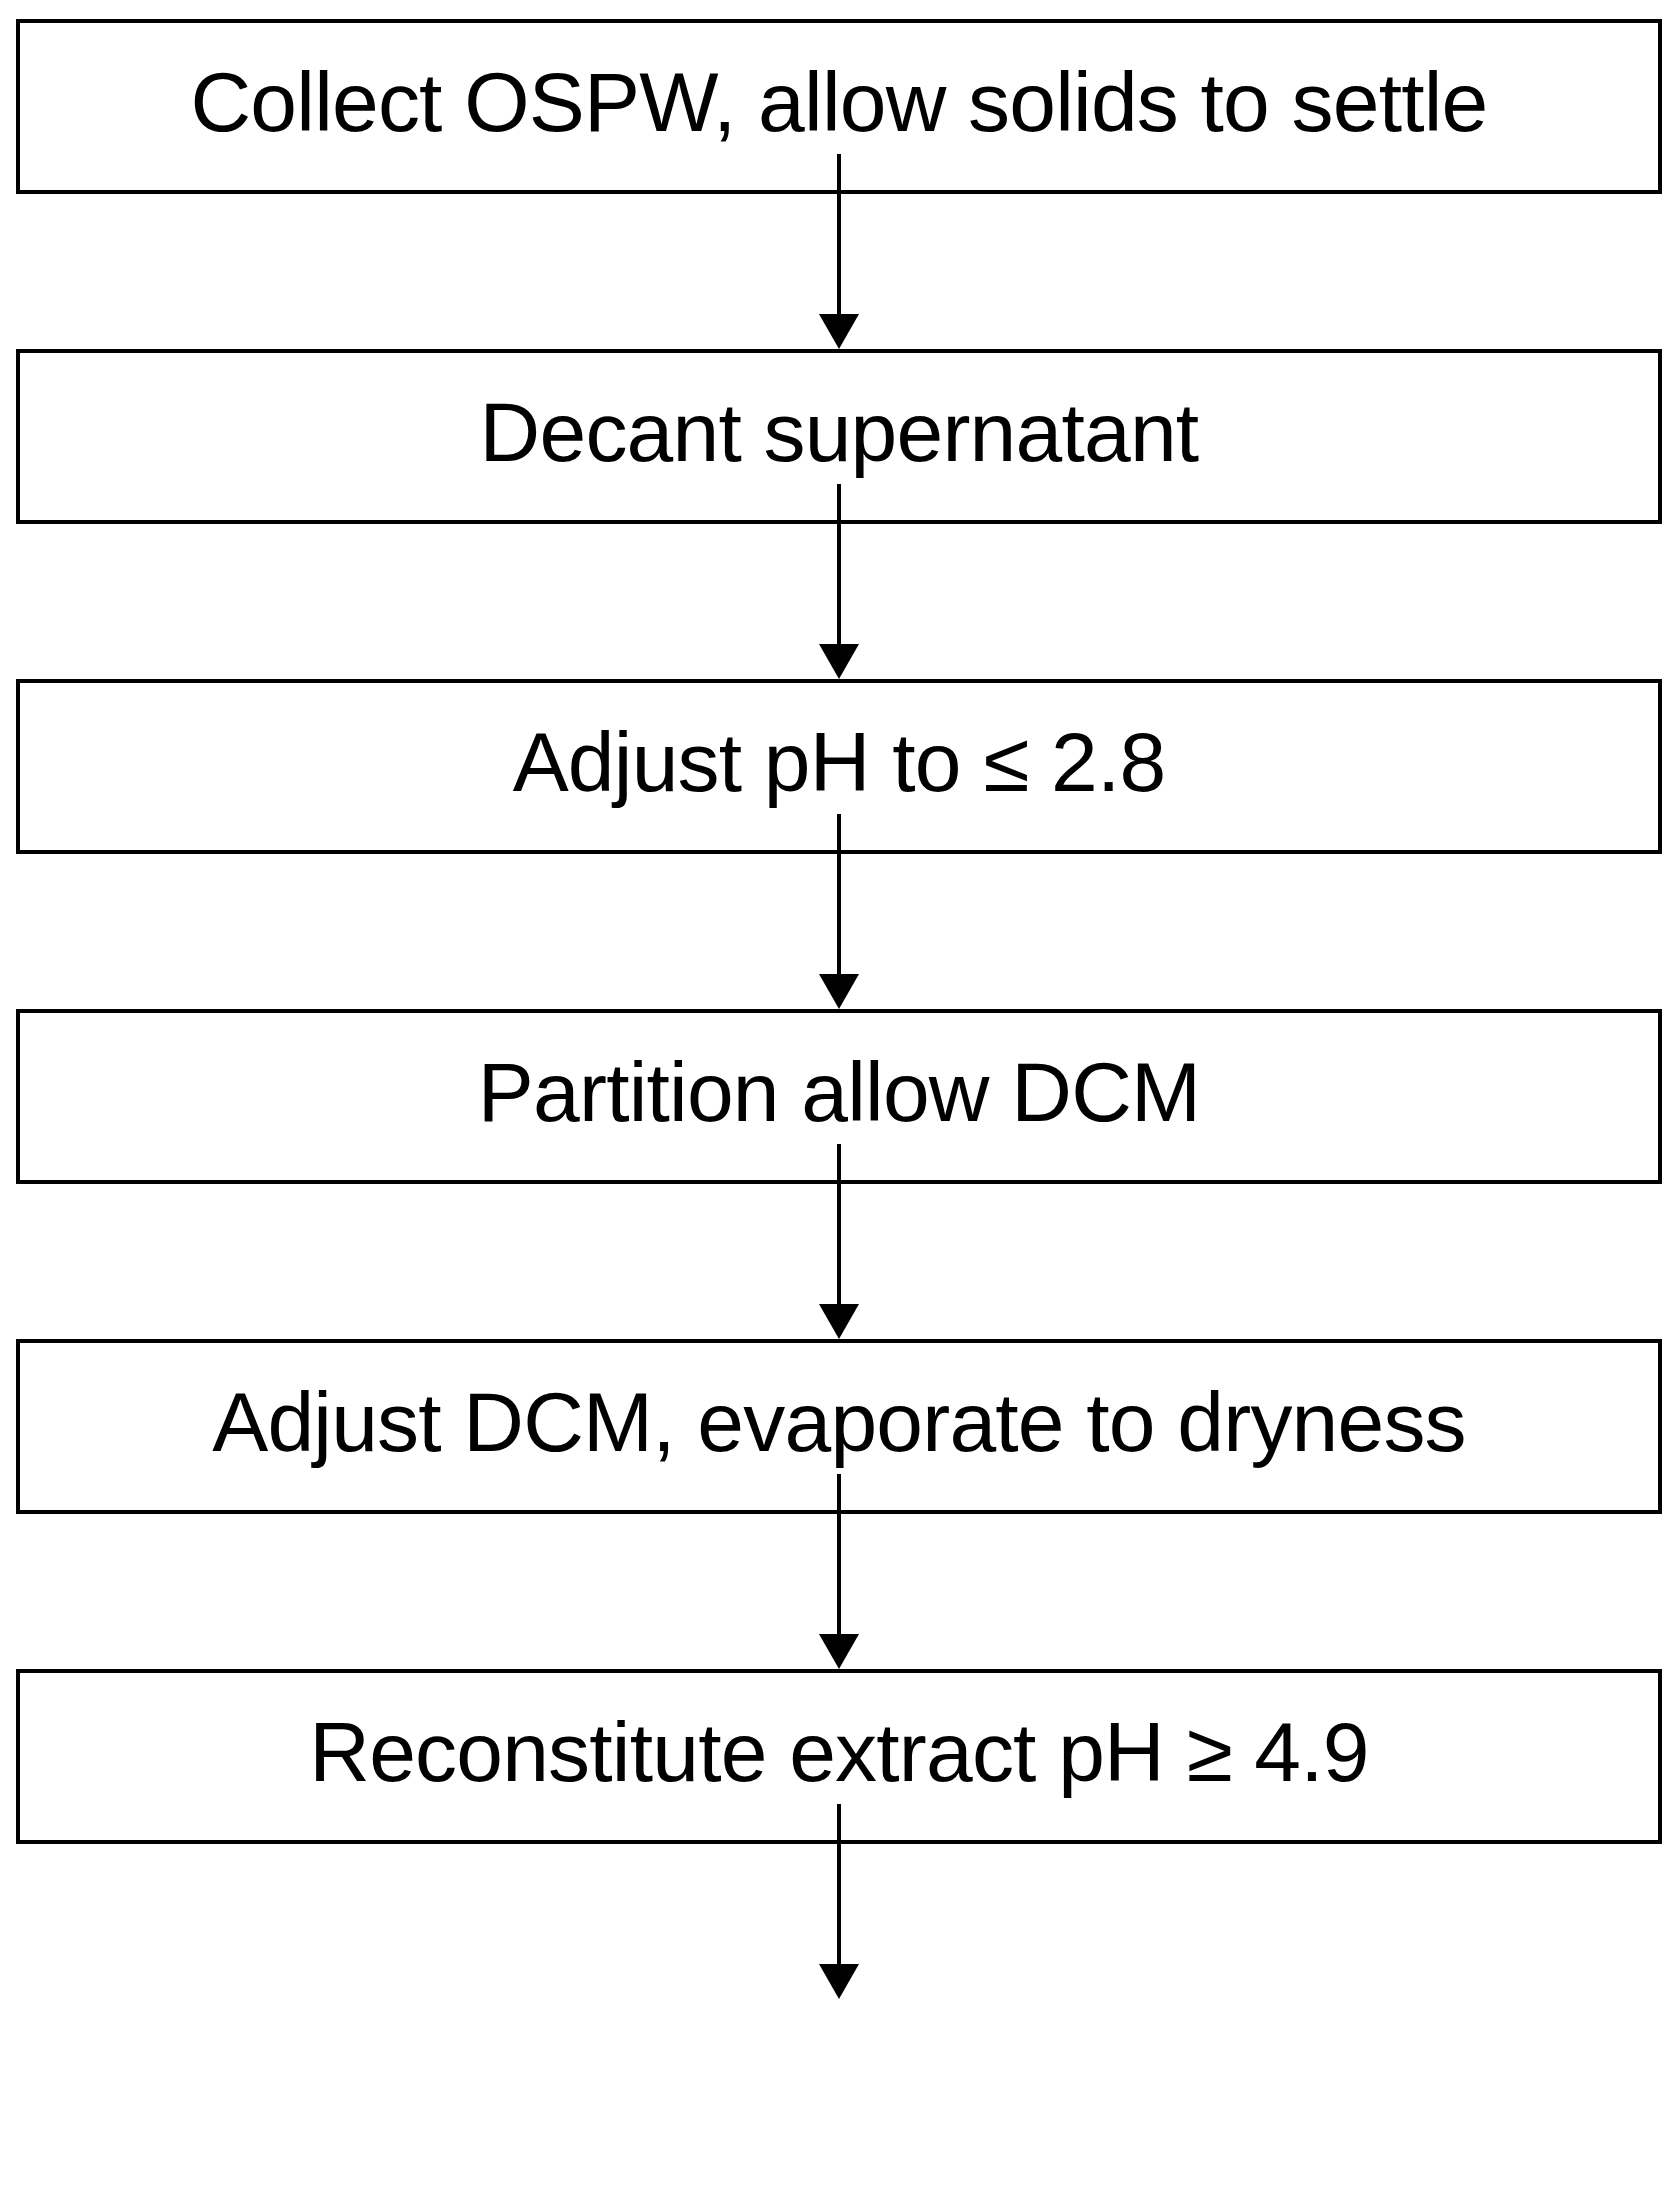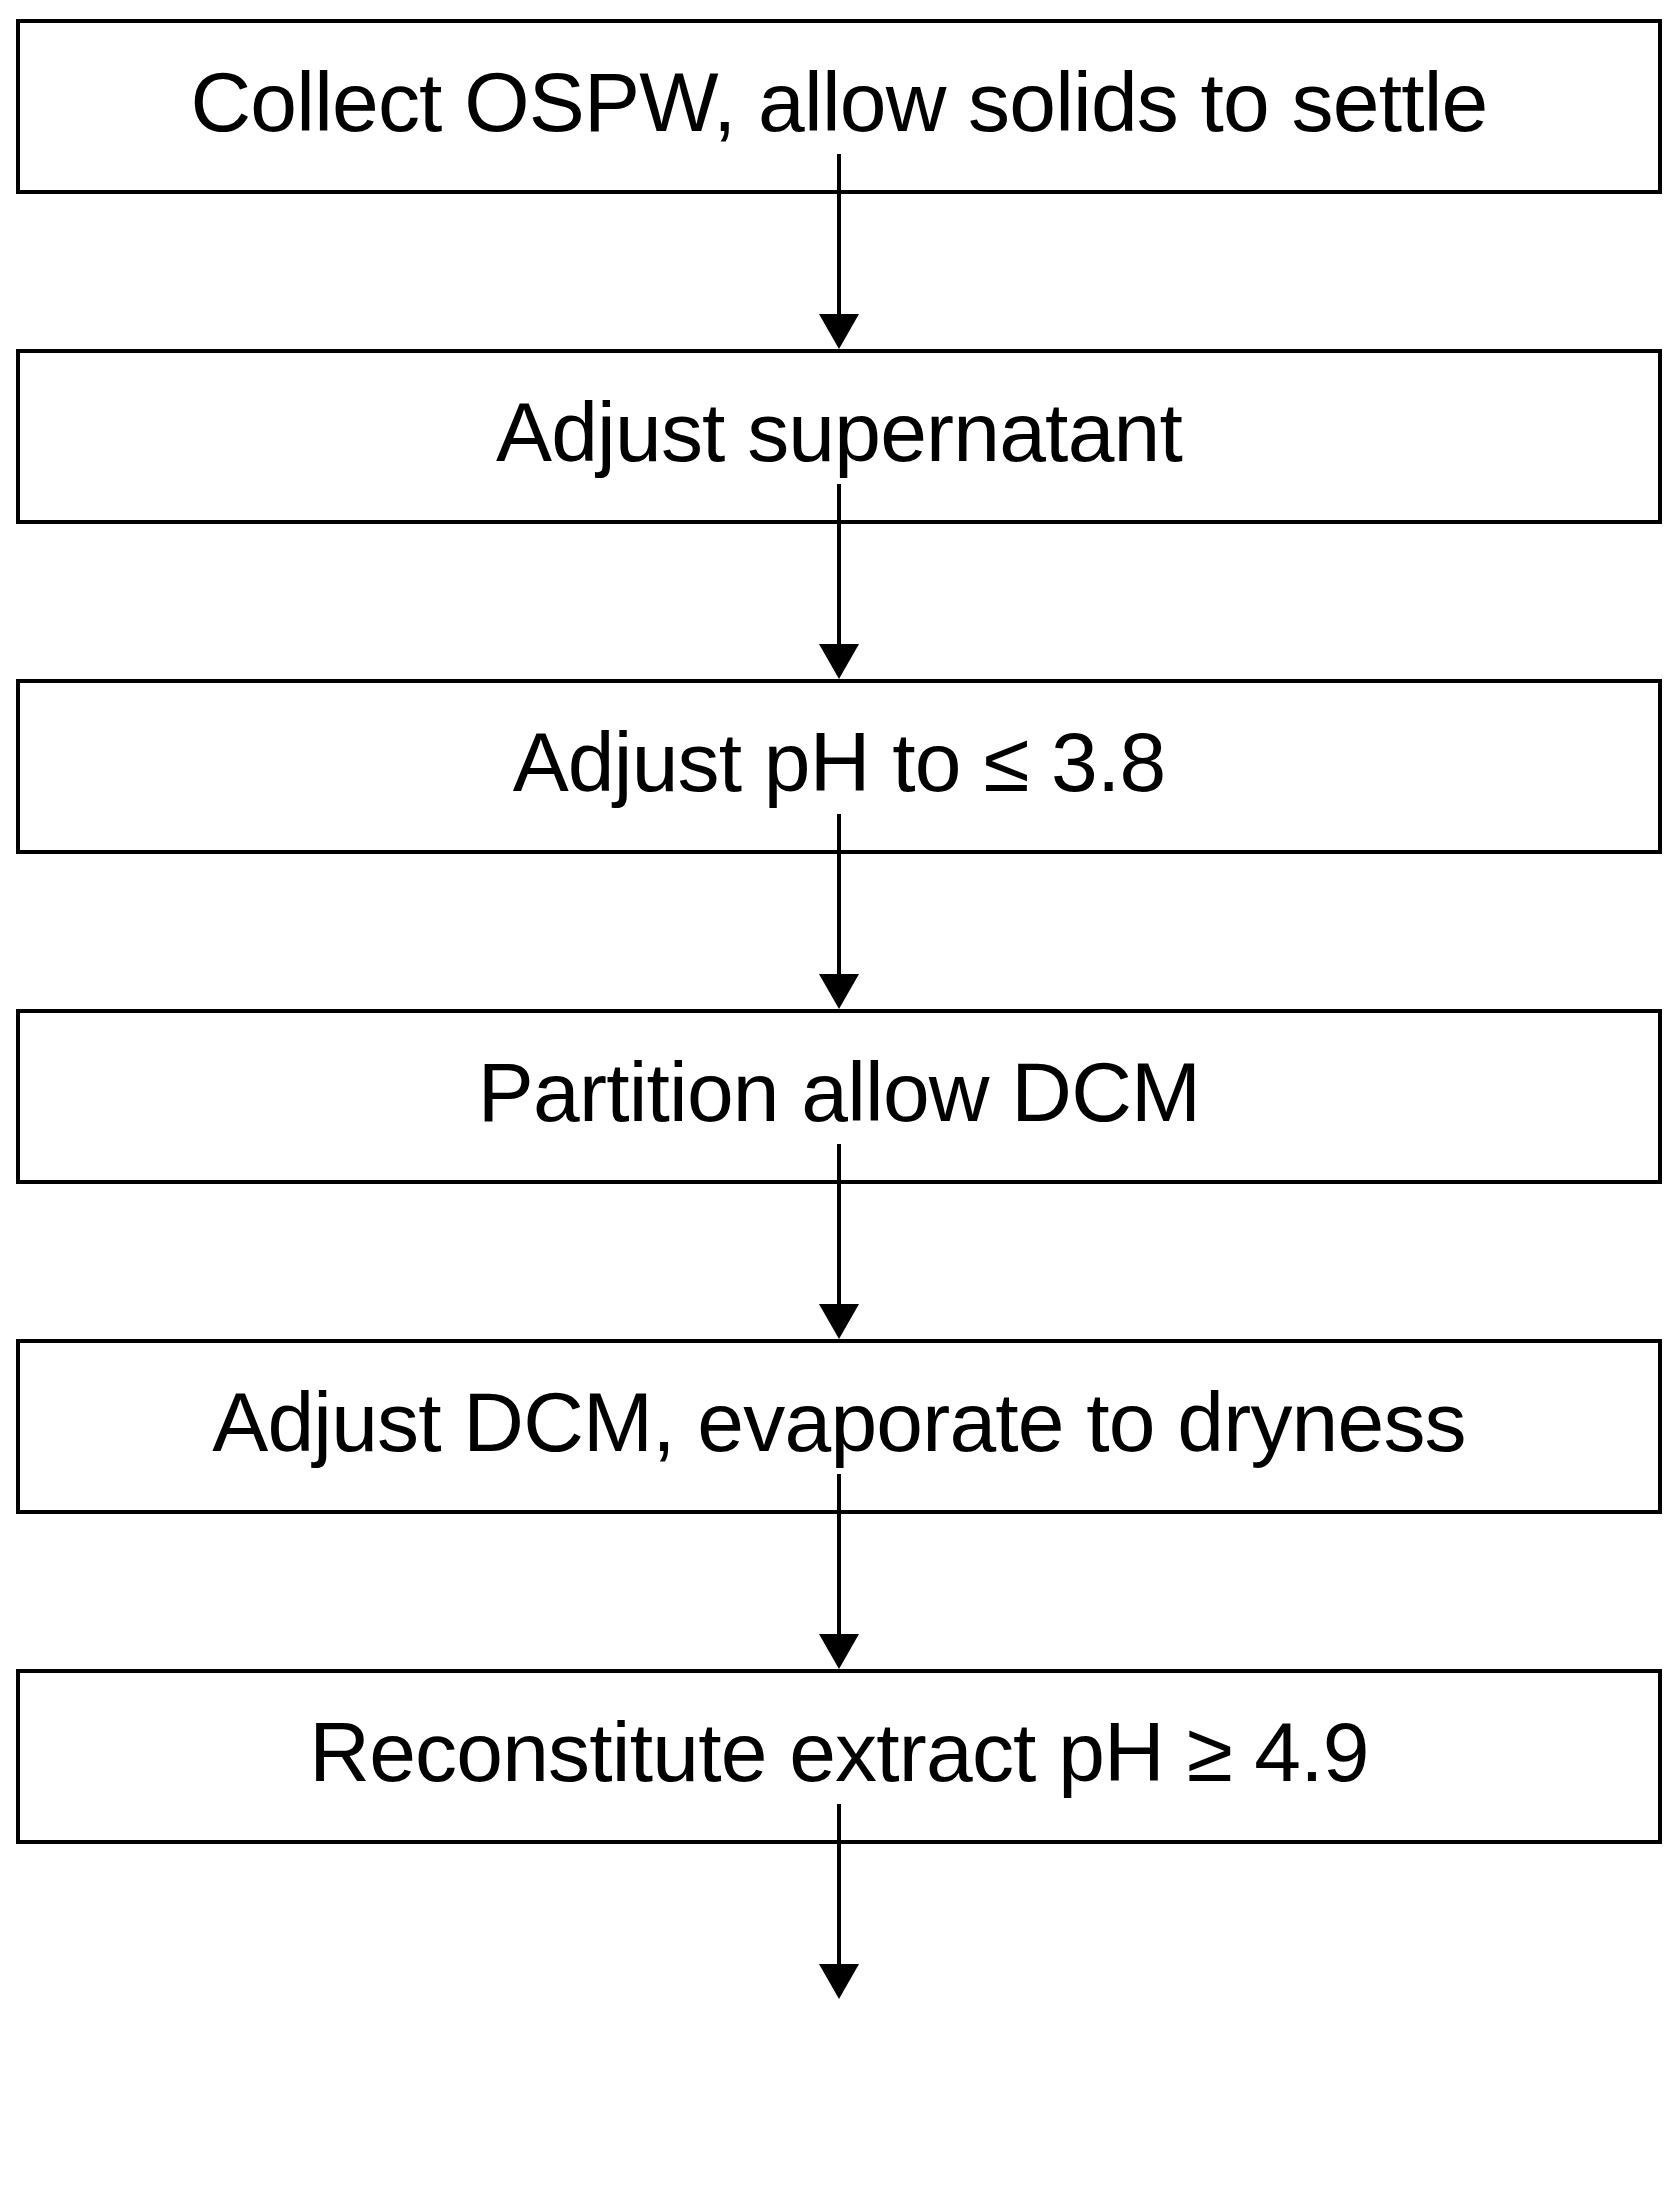--- a/index.html
+++ b/index.html
@@ -74,30 +74,30 @@
   <div class="step-box">
     <span class="step-label">Collect OSPW, allow solids to settle</span>
   </div>
 
   <div class="arrow">
     <div class="arrow-stem"></div>
     <div class="arrow-head"></div>
   </div>
 
   <div class="step-box">
-    <span class="step-label">Adjust supernatant</span>
+    <span class="step-label">Decant supernatant</span>
   </div>
 
   <div class="arrow">
     <div class="arrow-stem"></div>
     <div class="arrow-head"></div>
   </div>
 
   <div class="step-box">
-    <span class="step-label">Adjust pH to ≤ 3.8</span>
+    <span class="step-label">Adjust pH to ≤ 2.8</span>
   </div>
 
   <div class="arrow">
     <div class="arrow-stem"></div>
     <div class="arrow-head"></div>
   </div>
 
   <div class="step-box">
     <span class="step-label">Partition allow DCM</span>
   </div>

